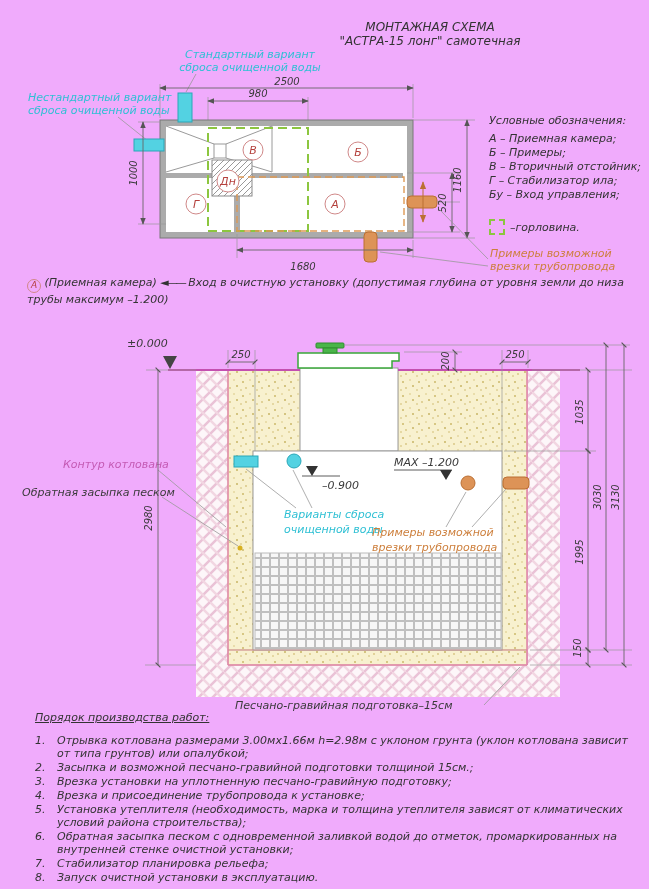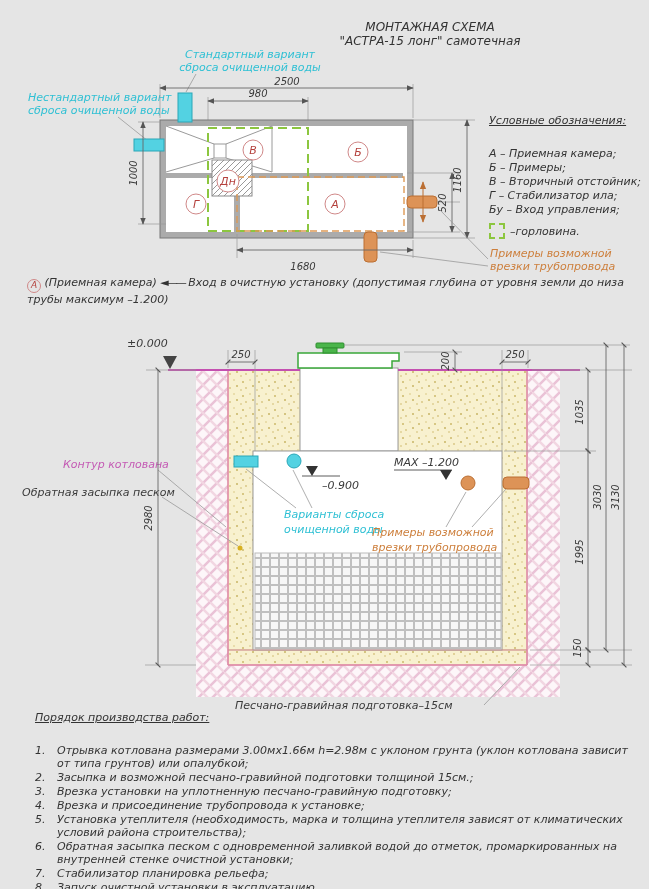--- a/index.html
+++ b/index.html
@@ -1,44 +1,44 @@
 <!DOCTYPE html>
 <html><head>
 <meta charset="utf-8">
 <style>
   html,body{margin:0;padding:0;background:#fff;}
-  .canvas{position:relative;width:649px;height:889px;background:#e5e5e5;overflow:hidden;
+  .canvas{position:relative;width:649px;height:889px;background:#f0abfc;overflow:hidden;
           font-family:"DejaVu Sans",sans-serif;}
   svg{position:absolute;left:0;}
   .t   {font:italic 11px "DejaVu Sans",sans-serif;fill:#3a3a3a;}
   .t-sm{font:italic 10px "DejaVu Sans",sans-serif;fill:#3a3a3a;}
   .t-cyan  {font:italic 11px "DejaVu Sans",sans-serif;fill:#2fc0d4;}
   .t-orange{font:italic 11px "DejaVu Sans",sans-serif;fill:#cd7f3c;}
   .t-mag   {font:italic 11px "DejaVu Sans",sans-serif;fill:#c45ab4;}
   .t-mark  {font:italic 11px "DejaVu Sans",sans-serif;fill:#b4403c;}
   .dimline{stroke:#666;stroke-width:0.9;fill:none;}
   .extline{stroke:#999;stroke-width:0.7;fill:none;}
   .thin   {stroke:#999;stroke-width:0.8;fill:none;}
   .title-block{position:absolute;left:250px;top:20px;width:360px;text-align:center;
        font:italic 12px "DejaVu Sans",sans-serif;color:#333;line-height:14px;}
   .legend{position:absolute;left:489px;top:114px;width:158px;
        font:italic 11px "DejaVu Sans",sans-serif;color:#333;}
-  .legend .lg-title{text-decoration:underline;margin-bottom:20px;}
+  .legend .lg-title{margin-bottom:5px;}
   .legend .lg-item{line-height:14px;}
-  .legend .lg-neck{display:flex;align-items:center;margin-top:6px;}
+  .legend .lg-neck{display:flex;align-items:center;margin-top:17px;}
   .lg-square{display:inline-block;width:12px;height:12px;border:2px dashed #8cc63f;margin-right:5px;}
   .notes{position:absolute;left:27px;top:276px;width:610px;
        font:italic 11px "DejaVu Sans",sans-serif;color:#333;}
   .notes p{margin:0 0 3px 0;line-height:13.5px;}
   .badge{display:inline-flex;width:12px;height:12px;border:1px solid #d08888;border-radius:50%;
        color:#b4403c;font-size:9px;align-items:center;justify-content:center;vertical-align:-2px;}
   .arrow-glyph{letter-spacing:-2px;color:#333;}
   .worklist{position:absolute;left:35px;top:711px;width:597px;
        font:italic 11px "DejaVu Sans",sans-serif;color:#333;}
-  .wl-title{text-decoration:underline;margin-bottom:20px;line-height:13px;}
+  .wl-title{text-decoration:underline;margin-bottom:10px;line-height:13px;}
   .wl-item{display:grid;grid-template-columns:22px 1fr;line-height:13px;margin-bottom:1px;}
 </style>
 </head>
 <body>
 
 <div class="canvas">
 
   <div class="title-block">
     <div>МОНТАЖНАЯ СХЕМА</div>
     <div>"АСТРА-15 лонг" самотечная</div>

